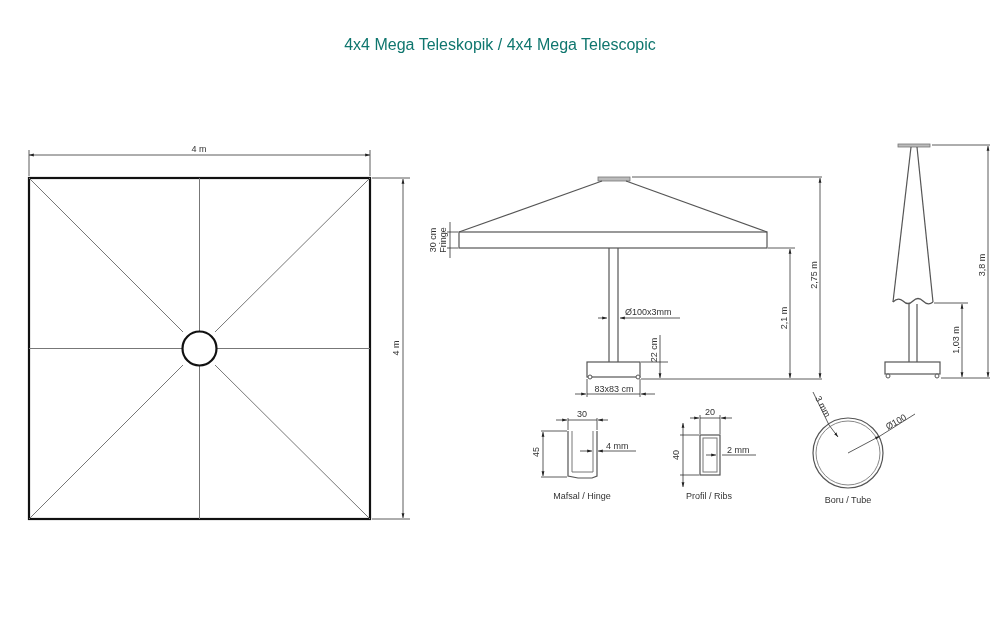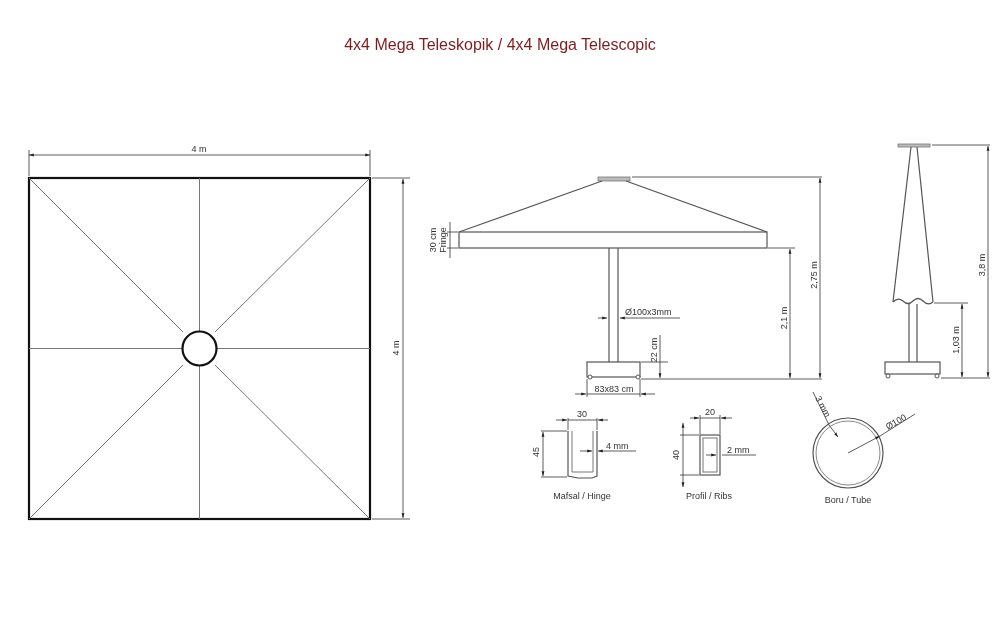--- a/index.html
+++ b/index.html
@@ -1,19 +1,19 @@
 <!DOCTYPE html>
 <html><head>
 <meta charset="utf-8">
 <style>
   html, body { margin: 0; padding: 0; background: #ffffff; }
   body { width: 1000px; height: 632px; position: relative; overflow: hidden;
          font-family: "Liberation Sans", sans-serif; }
   .title { position: absolute; left: 0; top: 36px; width: 1000px; text-align: center;
-           font-size: 16px; color: #7f1d1d; font-family: "Liberation Sans", sans-serif; }
+           font-size: 16px; color: #0f766e; font-family: "Liberation Sans", sans-serif; }
   svg { position: absolute; left: 0; top: 0; }
   svg text { font-family: "Liberation Sans", sans-serif; fill: #333; }
   .dim { font-size: 9px; }
   .lbl { font-size: 9px; }
   .thin { stroke: #777; stroke-width: 1; fill: none; }
   .med { stroke: #555; stroke-width: 1.2; fill: none; }
   .thick { stroke: #111; stroke-width: 2.2; fill: none; }
   .dimline { stroke: #333; stroke-width: 0.8; fill: none; }
 </style>
 </head>

